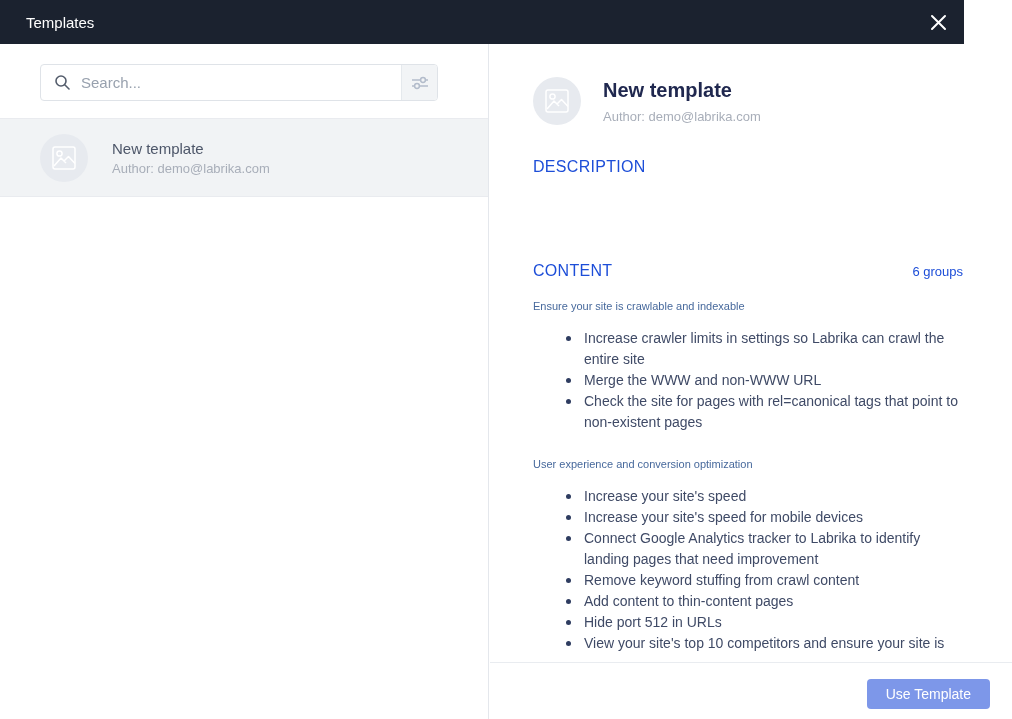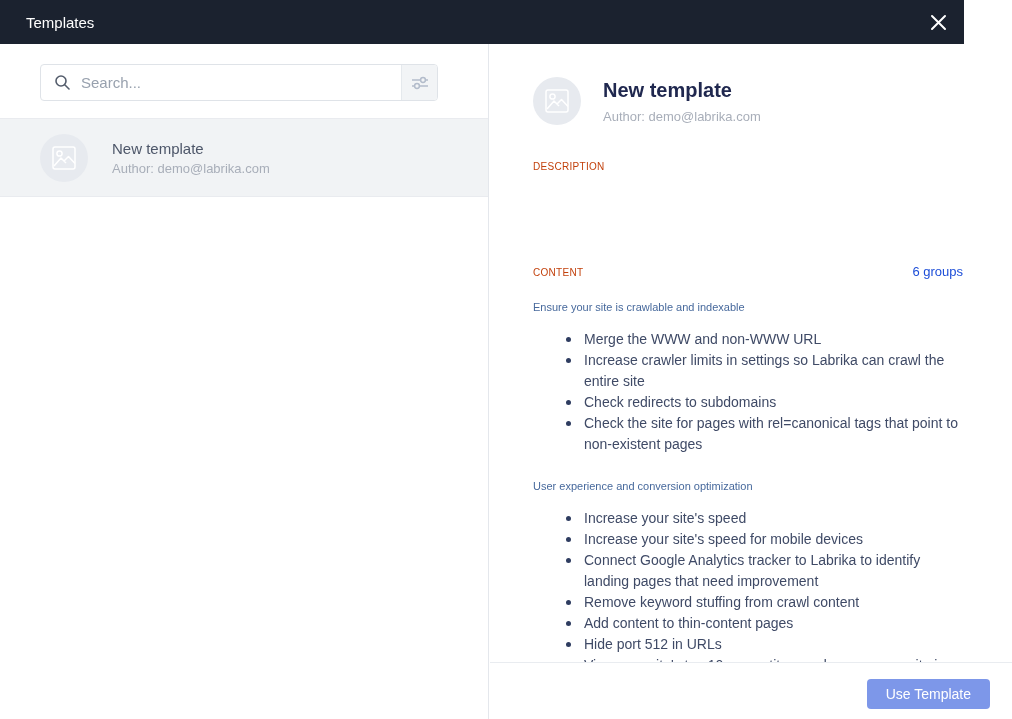--- a/index.html
+++ b/index.html
@@ -61,21 +61,21 @@
   .right-panel { position:absolute; top:44px; left:490px; right:0; bottom:0; background:#fff; }
   .detail-scroll {
     position:absolute; top:0; left:0; right:0; bottom:57px;
     overflow:hidden; padding:33px 49px 0 43px;
   }
   .detail-header { display:flex; align-items:flex-start; }
   .detail-head-text { margin-left:22px; padding-top:2px; }
   .detail-title { font-size:20px; font-weight:bold; color:#20284f; }
   .detail-author { font-size:13px; color:#a8aeb9; margin-top:7px; }
   .section-label {
-    font-size:10px; color:#c2410c; letter-spacing:0.3px; line-height:14px;
+    font-size:16px; color:#1d4ed8; letter-spacing:0.3px; line-height:14px;
   }
   .description-label { margin-top:35px; }
   .description-body { height:90px; }
   .content-header {
     display:flex; justify-content:space-between; align-items:baseline;
     line-height:15px; margin-bottom:18px;
   }
   .groups-count { font-size:13px; color:#1d4ed8; }
   .group { margin-bottom:22px; }
   .group-title {
@@ -186,23 +186,22 @@
 
     <div class="content-header">
       <span class="section-label">CONTENT</span>
       <span class="groups-count">6 groups</span>
     </div>
 
     <div id="content-groups">
         <div class="group">
           <div class="group-title">Ensure your site is crawlable and indexable</div>
           <ul class="group-items">
+            <li>Increase crawler limits in settings so Labrika can crawl the entire site</li>
             <li>Merge the WWW and non-WWW URL</li>
-            <li>Increase crawler limits in settings so Labrika can crawl the entire site</li>
-            <li>Check redirects to subdomains</li>
             <li>Check the site for pages with rel=canonical tags that point to non-existent pages</li>
           </ul>
         </div>
         <div class="group">
           <div class="group-title">User experience and conversion optimization</div>
           <ul class="group-items">
             <li>Increase your site's speed</li>
             <li>Increase your site's speed for mobile devices</li>
             <li>Connect Google Analytics tracker to Labrika to identify landing pages that need improvement</li>
             <li>Remove keyword stuffing from crawl content</li>

